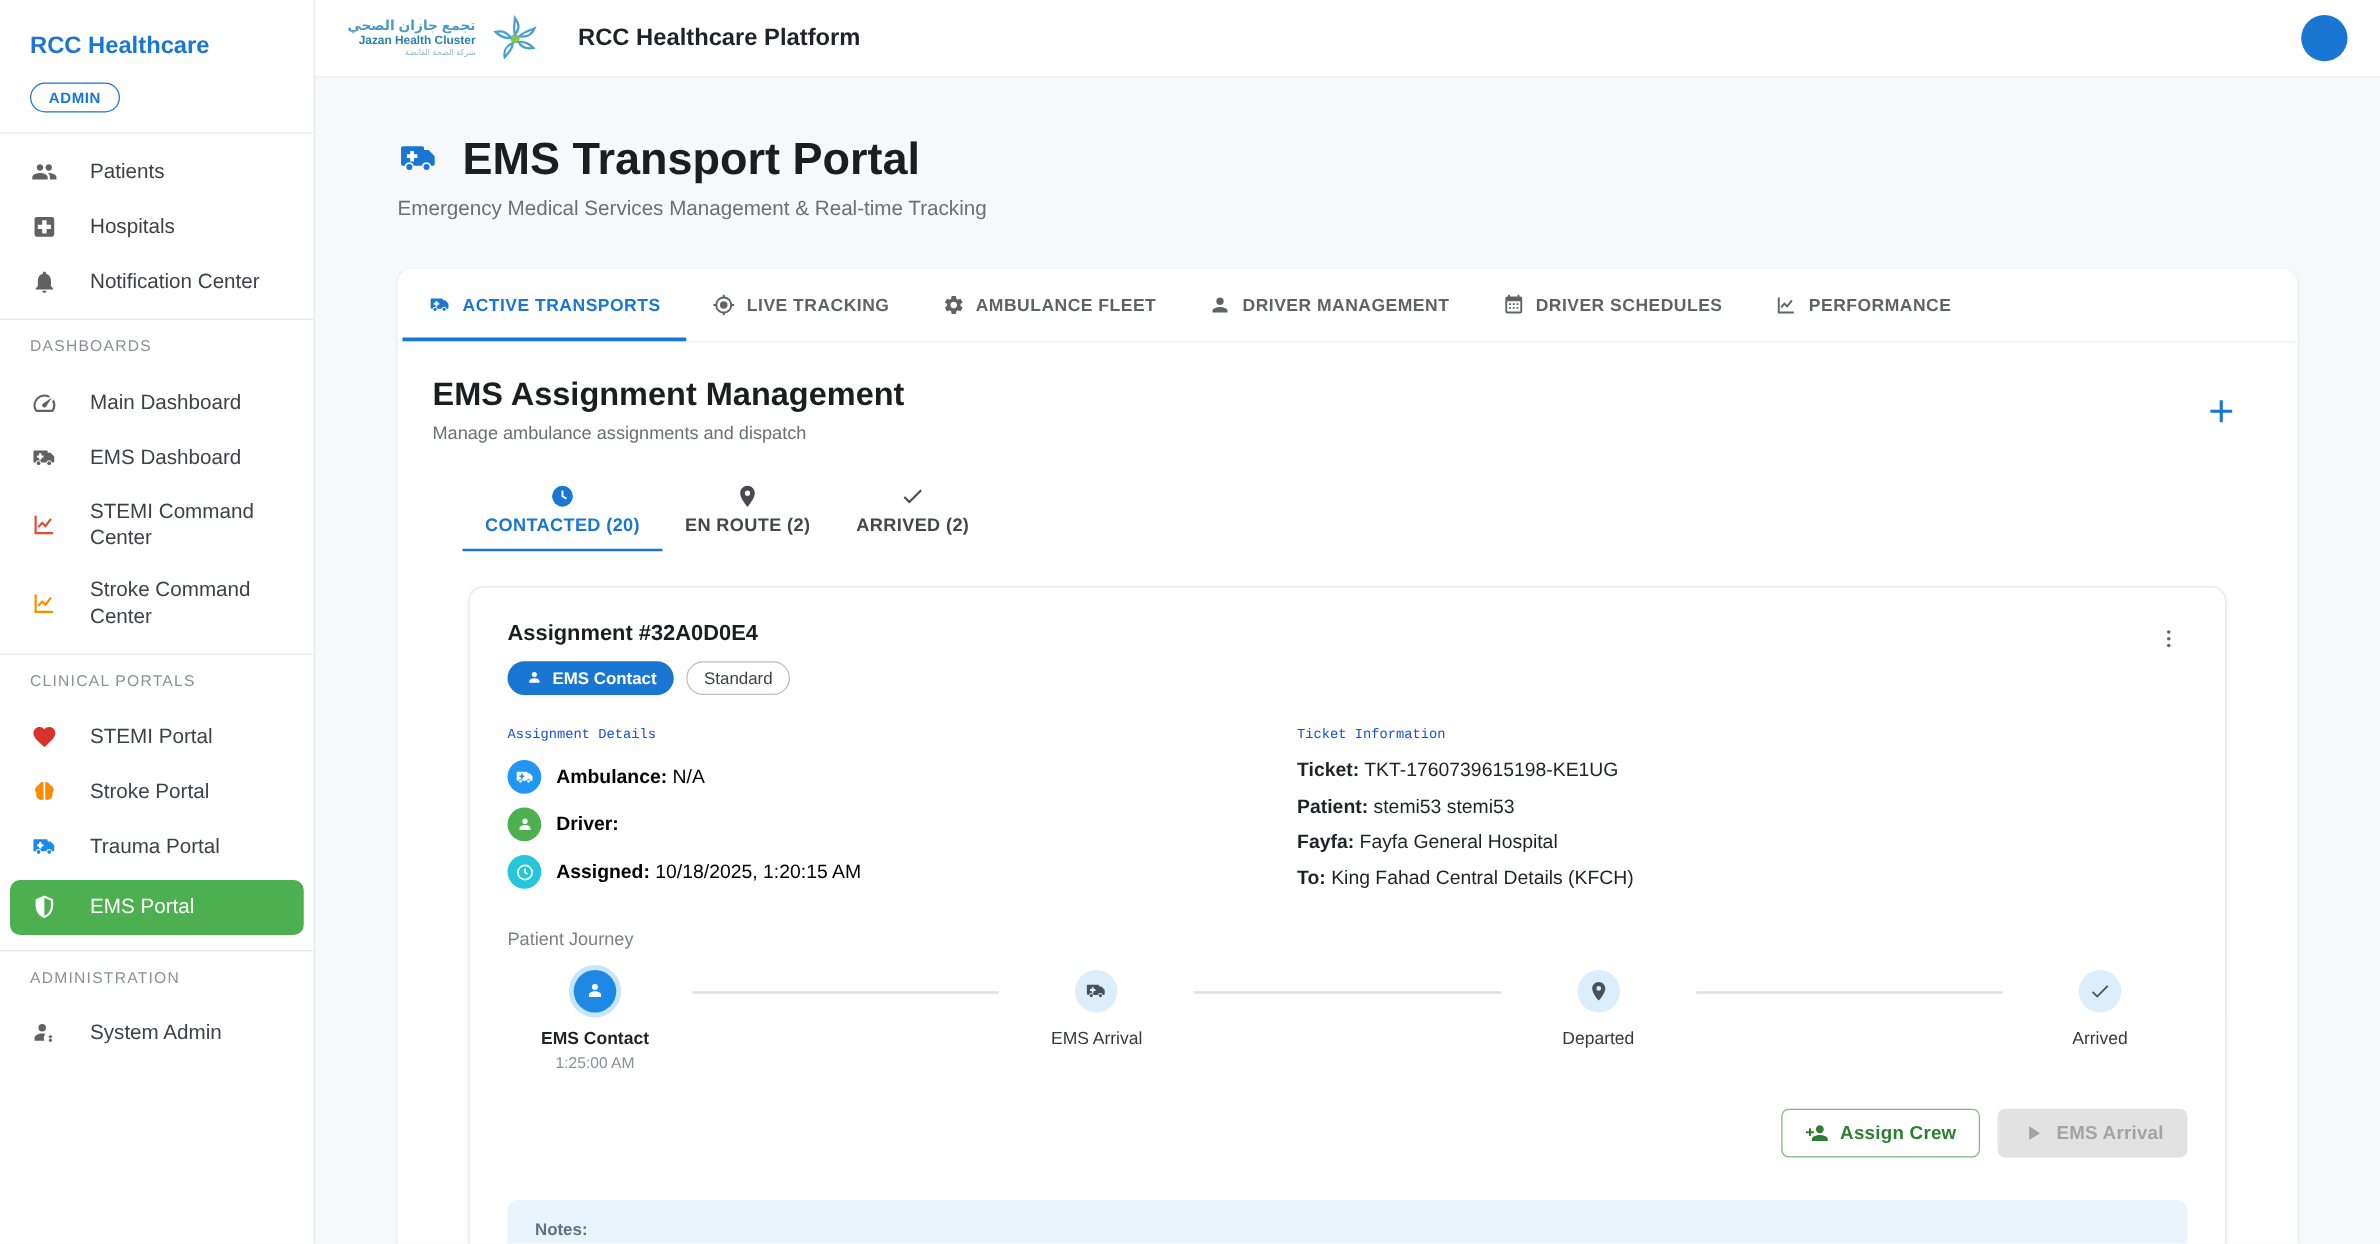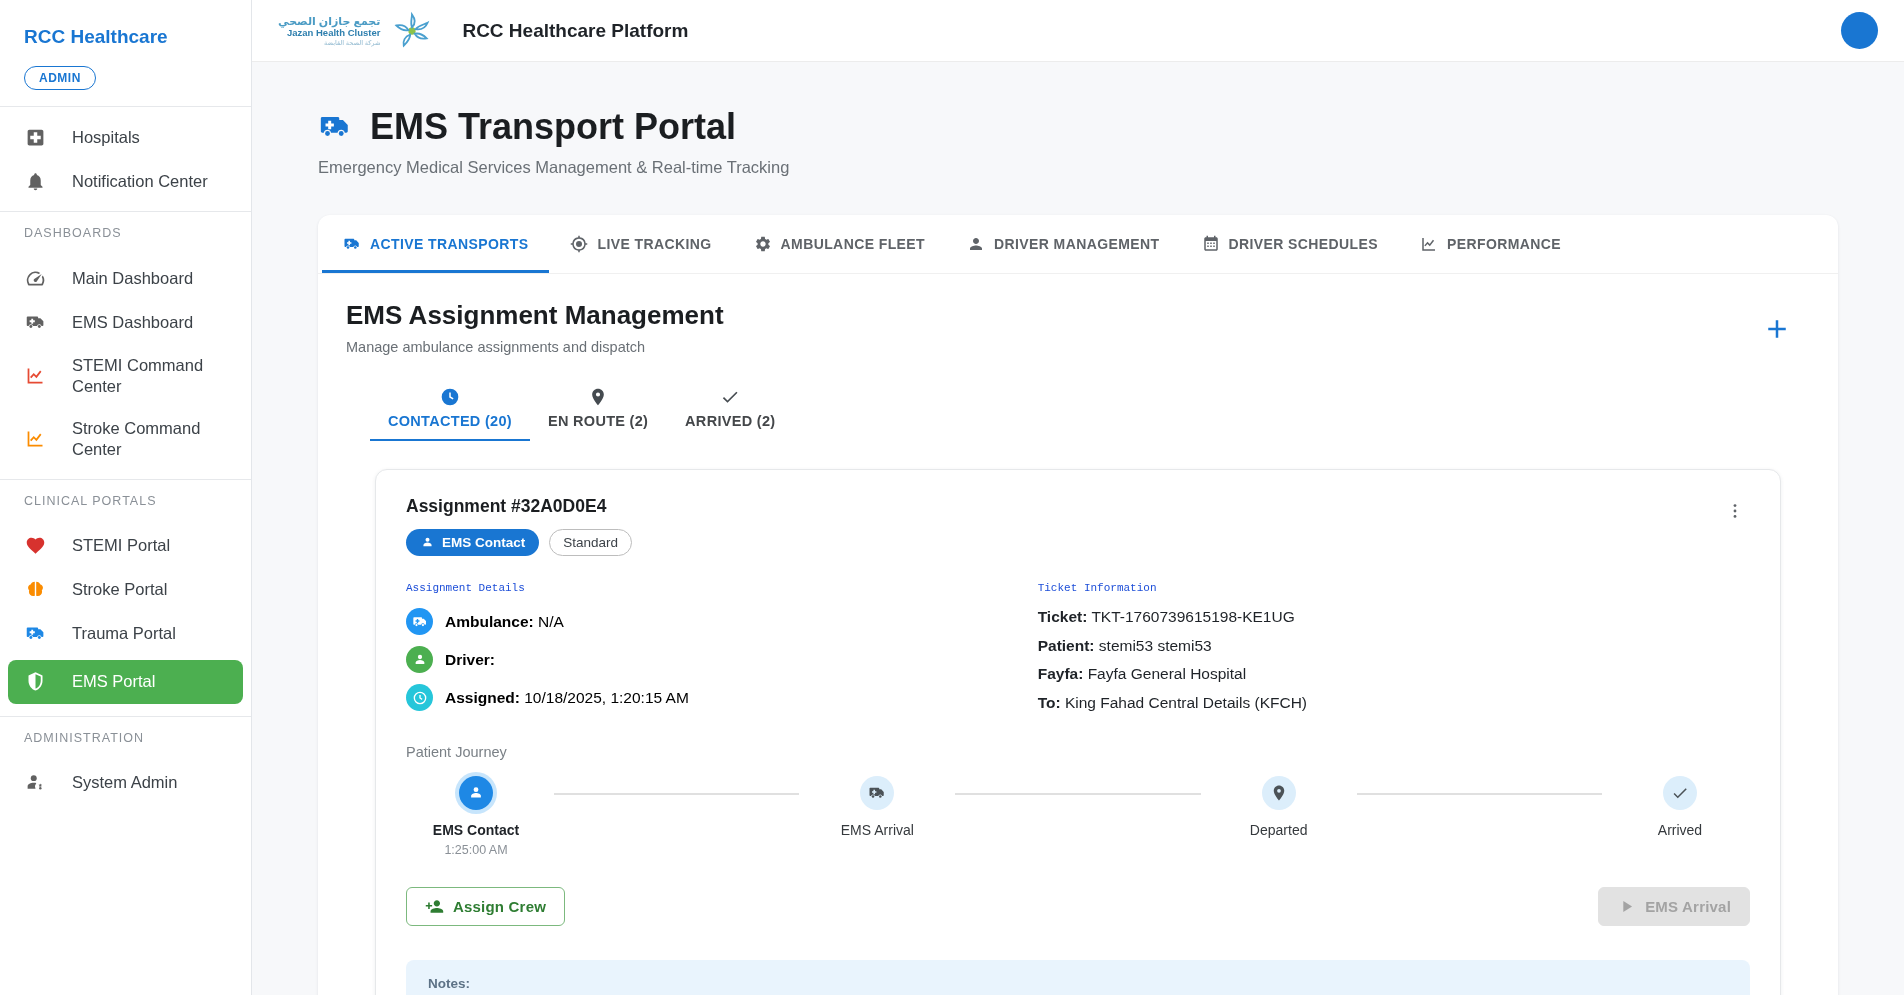--- a/index.html
+++ b/index.html
@@ -95,40 +95,48 @@
   .journey { display:flex; align-items:flex-start; margin-top:16px; padding:0 10px; }
   .j-step { display:flex; flex-direction:column; align-items:center; width:120px; flex:none; }
   .j-circle { width:34px; height:34px; border-radius:50%; display:flex; align-items:center; justify-content:center; background:#dceefb; color:#4b5257; }
   .j-circle svg { width:18px; height:18px; }
   .j-step.active .j-circle { background:#1e88e5; color:#fff; box-shadow:0 0 0 4px rgba(33,150,243,.25); }
   .j-name { font-size:14px; color:#35393d; margin-top:12px; text-align:center; }
   .j-step.active .j-name { font-weight:bold; color:#1f2328; }
   .j-time { font-size:12.5px; color:#8a9097; margin-top:5px; }
   .j-conn { flex:1; height:1.5px; background:#e0e0e0; margin:17px 18px 0 18px; }
 
-  .actions { display:flex; justify-content:space-between; gap:30px; margin-top:30px; }
+  .actions { display:flex; justify-content:flex-end; gap:14px; margin-top:30px; }
   .btn { display:inline-flex; align-items:center; gap:9px; font-size:15px; font-weight:bold; border-radius:6px; padding:9px 18px; cursor:pointer; letter-spacing:.2px; }
   .btn svg { width:19px; height:19px; }
   .btn-green { background:#fff; color:#2e7d32; border:1px solid #7cb97e; }
   .btn-disabled { background:#e2e2e2; color:#a3a3a3; border:1px solid #e2e2e2; cursor:default; }
 
   .notes { background:#e9f4fd; border-radius:8px; margin-top:34px; padding:16px 22px 18px 22px; }
   .notes-label { font-size:13.5px; font-weight:600; color:#5d7286; }
 </style>
 </head>
 <body>
 
 <aside class="sidebar">
   <div class="brand">RCC Healthcare</div>
   <div class="role-badge-wrap">
     <span class="role-badge">ADMIN</span>
   </div>
   <div class="sb-divider"></div>
 
   <nav class="nav-group">
+    <div class="nav-item">
+      <span class="nav-icon">
+          <svg viewBox="0 0 24 24" fill="currentColor">
+            <path d="M16 11c1.66 0 2.99-1.34 2.99-3S17.66 5 16 5c-1.66 0-3 1.34-3 3s1.34 3 3 3zm-8 0c1.66 0 2.99-1.34 2.99-3S9.66 5 8 5C6.34 5 5 6.34 5 8s1.34 3 3 3zm0 2c-2.33 0-7 1.17-7 3.5V19h14v-2.5c0-2.33-4.67-3.5-7-3.5zm8 0c-.29 0-.62.02-.97.05 1.16.84 1.97 1.97 1.97 3.45V19h6v-2.5c0-2.33-4.67-3.5-7-3.5z"></path>
+          </svg>
+        </span>
+      <span class="nav-label">Patients</span>
+    </div>
     <div class="nav-item">
       <span class="nav-icon">
           <svg viewBox="0 0 24 24" fill="currentColor">
             <path d="M19 3H5c-1.1 0-1.99.9-1.99 2L3 19c0 1.1.9 2 2 2h14c1.1 0 2-.9 2-2V5c0-1.1-.9-2-2-2zm-1 11h-4v4h-4v-4H6v-4h4V6h4v4h4v4z"></path>
           </svg>
         </span>
       <span class="nav-label">Hospitals</span>
     </div>
     <div class="nav-item">
       <span class="nav-icon">

